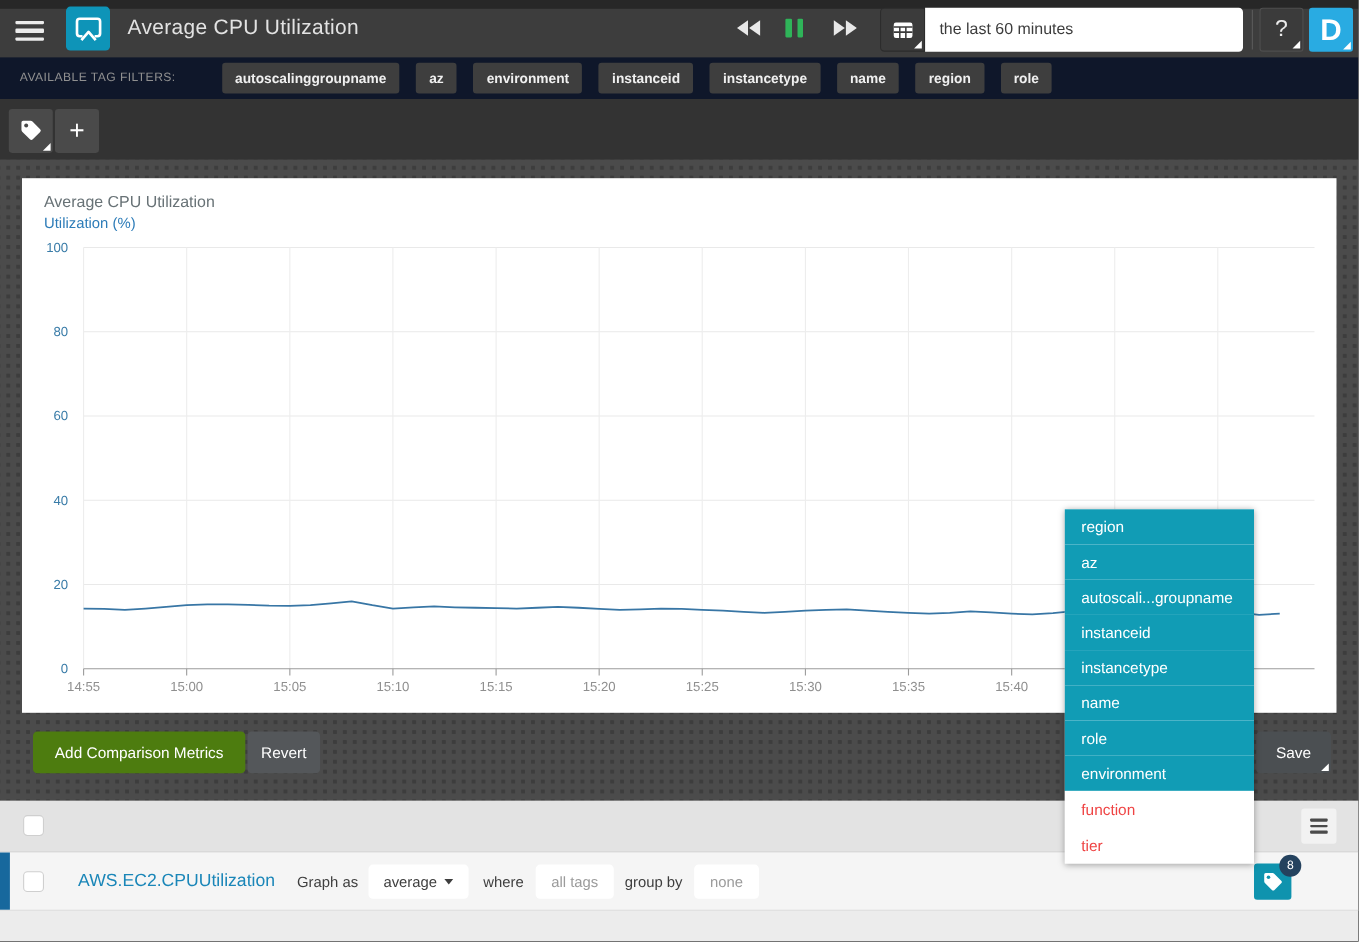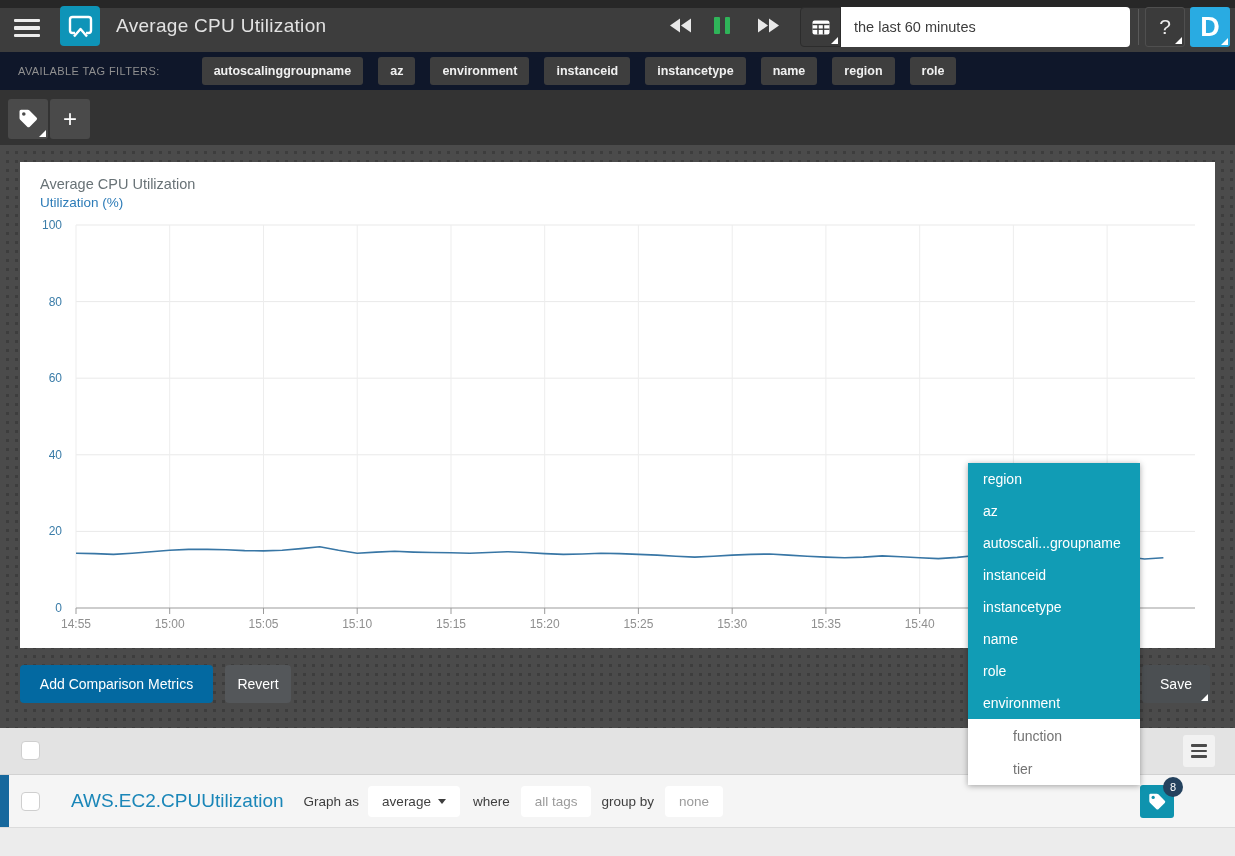--- a/index.html
+++ b/index.html
@@ -46,53 +46,53 @@
 
   
   .chart-card { position:absolute; top:162px; left:20px; width:1195px; height:486px; background:#fff; z-index:5; }
   .chart-title { position:absolute; left:20px; top:14px; font-size:14.5px; color:#687276; }
   .chart-sub { position:absolute; left:20px; top:33px; font-size:13.5px; color:#2d7cb8; }
   .chart-svg { position:absolute; left:0; top:0; }
   .chart-svg text { font-family:"Liberation Sans",sans-serif; }
 
   
   .btn { position:absolute; top:665px; height:38px; border:none; border-radius:4px; color:#fff; font-size:14px; cursor:pointer; font-family:"Liberation Sans",sans-serif; z-index:6; }
-  .btn-add { left:20px; width:193px; background:#0369a1; }
+  .btn-add { left:30px; width:193px; background:#4d7c0f; }
   .btn-revert { left:225px; width:66px; background:#54575a; }
   .btn-save { left:1142px; width:68px; background:#4b4f52; }
 
   
   .bottom-panel { position:absolute; top:728px; left:0; width:1235px; height:128px; background:#ececec; z-index:4; }
   .panel-header { position:absolute; top:0; left:0; width:100%; height:47px; background:#e3e3e3; border-bottom:1px solid #d2d2d2; }
   .checkbox { position:absolute; width:19px; height:19px; background:#fff; border:1px solid #cfcfcf; border-radius:4px; cursor:pointer; display:inline-block; }
   .cb-all { left:21px; top:13px; }
   .list-menu { position:absolute; right:20px; top:7px; width:32px; height:32px; background:#f2f2f2; border:none; border-radius:3px; cursor:pointer; display:flex; flex-direction:column; align-items:center; justify-content:center; gap:3px; }
   .list-menu span { width:16px; height:2.6px; background:#4a4a4a; border-radius:1px; }
   .metric-row { position:absolute; top:47px; left:0; width:100%; height:53px; background:#f5f5f5; border-bottom:1px solid #dcdcdc; display:flex; align-items:center; }
   .row-accent { position:absolute; left:0; top:0; width:9px; height:100%; background:#17689d; }
   .cb-row { position:relative; margin-left:21px; flex:none; }
-  .metric-name { margin-left:31px; font-size:19px; color:#1a86b8; text-decoration:none; cursor:pointer; }
+  .metric-name { margin-left:31px; font-size:16px; color:#1a86b8; text-decoration:none; cursor:pointer; }
   .lbl { font-size:13.5px; color:#3e3e3e; }
   .lbl.graphas { margin-left:20px; }
   .lbl.where { margin-left:13px; }
   .lbl.groupby { margin-left:10px; }
   .pill { height:31px; background:#fff; border:none; border-radius:4px; padding:0 14px; font-size:13.5px; color:#3e3e3e; cursor:pointer; display:flex; align-items:center; font-family:"Liberation Sans",sans-serif; }
   .pill.agg { margin-left:9px; }
   .pill.muted { color:#9b9b9b; }
   .pill.scope { margin-left:11px; }
   .pill.group { margin-left:11px; }
   .caret-down { width:0; height:0; border-left:4px solid transparent; border-right:4px solid transparent; border-top:5px solid #3e3e3e; margin-left:7px; }
   .tag-row-btn { position:absolute; right:61px; top:10px; width:34px; height:33px; background:#0f93ae; border:none; border-radius:3px; cursor:pointer; display:flex; align-items:center; justify-content:center; }
   .tag-badge { position:absolute; right:52px; top:2px; width:20px; height:20px; border-radius:50%; background:#24425e; color:#fff; font-size:11px; line-height:20px; text-align:center; }
 
   
   .dropdown { position:absolute; left:968px; top:463px; width:172px; z-index:50; box-shadow:0 1px 6px rgba(0,0,0,.35); background:#fff; }
   .dd-item { font-size:14px; padding-left:15px; cursor:pointer; display:flex; align-items:center; }
   .dd-item.hl { background:#119cb5; color:#fff; height:32px; }
-  .dd-item.plain { background:#fff; color:#737373; height:33px;margin-left:30px; }
+  .dd-item.plain { background:#fff; color:#ef4444; height:33px; }
   .dd-search { width:100%; height:32px; border:none; outline:none; padding:0 15px; font-size:14px; color:#4a4a4a; font-family:"Liberation Sans",sans-serif; }
   .dd-search::placeholder { color:#b8b8b8; }
 </style>
 </head>
 <body>
 
 <div class="app">
 
   <header class="topbar">
     <div class="topstrip"></div>

